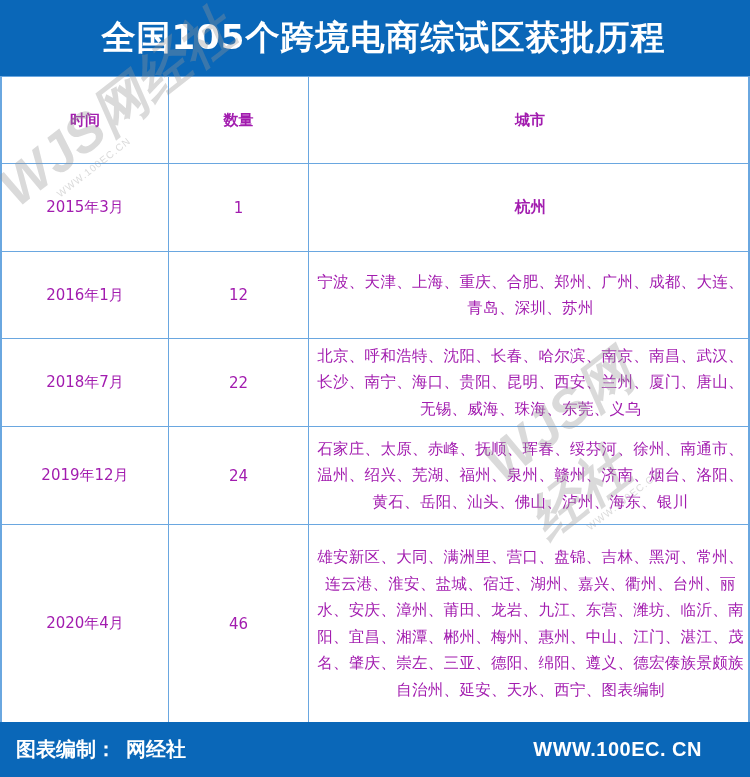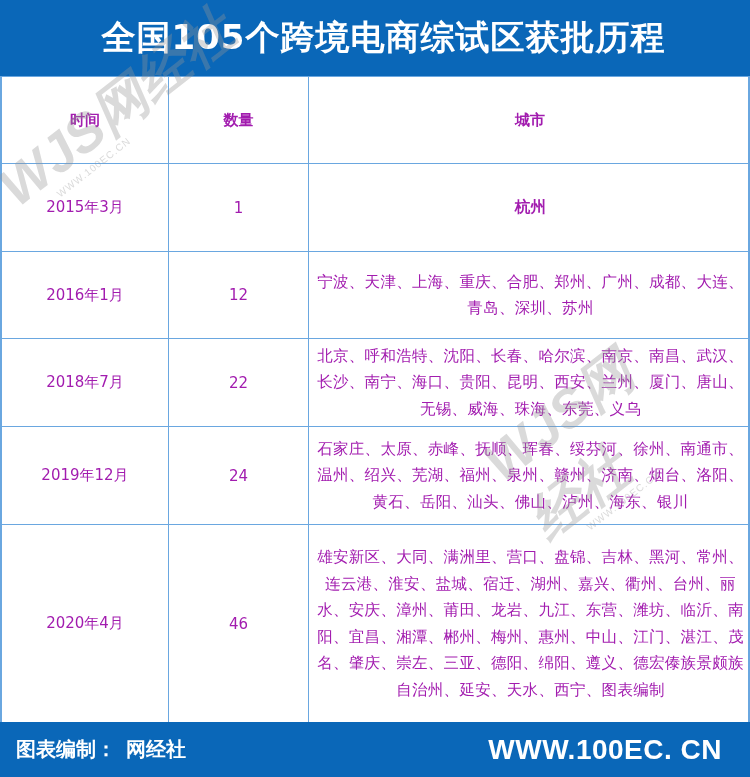--- a/index.html
+++ b/index.html
@@ -37,24 +37,24 @@
     td.cities {
       text-align: center; padding: 0 4px 0 5px; line-height: 26.5px; font-size: 15.5px;
       letter-spacing: 0.3px;
     }
     td.cities.center { text-align: center; font-weight: bold; }
 
     .footer-bar {
       position: absolute; left: 0; top: 722px; width: 750px; height: 55px;
       background: #0a67b8; color: #ffffff;
       display: flex; align-items: center; justify-content: space-between;
-      padding: 0 28px 0 16px;
+      padding: 0 48px 0 16px;
     }
     .footer-left { font-size: 20px; font-weight: bold; display: flex; gap: 10px; }
-    .footer-right { font-size: 28px; font-weight: bold; font-family: "Liberation Sans", sans-serif; letter-spacing: 0.5px; margin-left: 16px; }
+    .footer-right { font-size: 20px; font-weight: bold; font-family: "Liberation Sans", sans-serif; letter-spacing: 0.5px; margin-left: 16px; }
 
     .watermark {
       position: absolute; pointer-events: none; color: rgba(150,150,150,0.35);
       transform: rotate(-38deg); transform-origin: left bottom;
       font-family: "Liberation Sans", sans-serif;
     }
     .watermark .wm-big { font-size: 54px; font-style: italic; font-weight: bold; }
     .watermark .wm-small { font-size: 10px; display: block; margin-left: 40px; margin-top: -10px; letter-spacing: 1px; }
   </style>
 </head>

